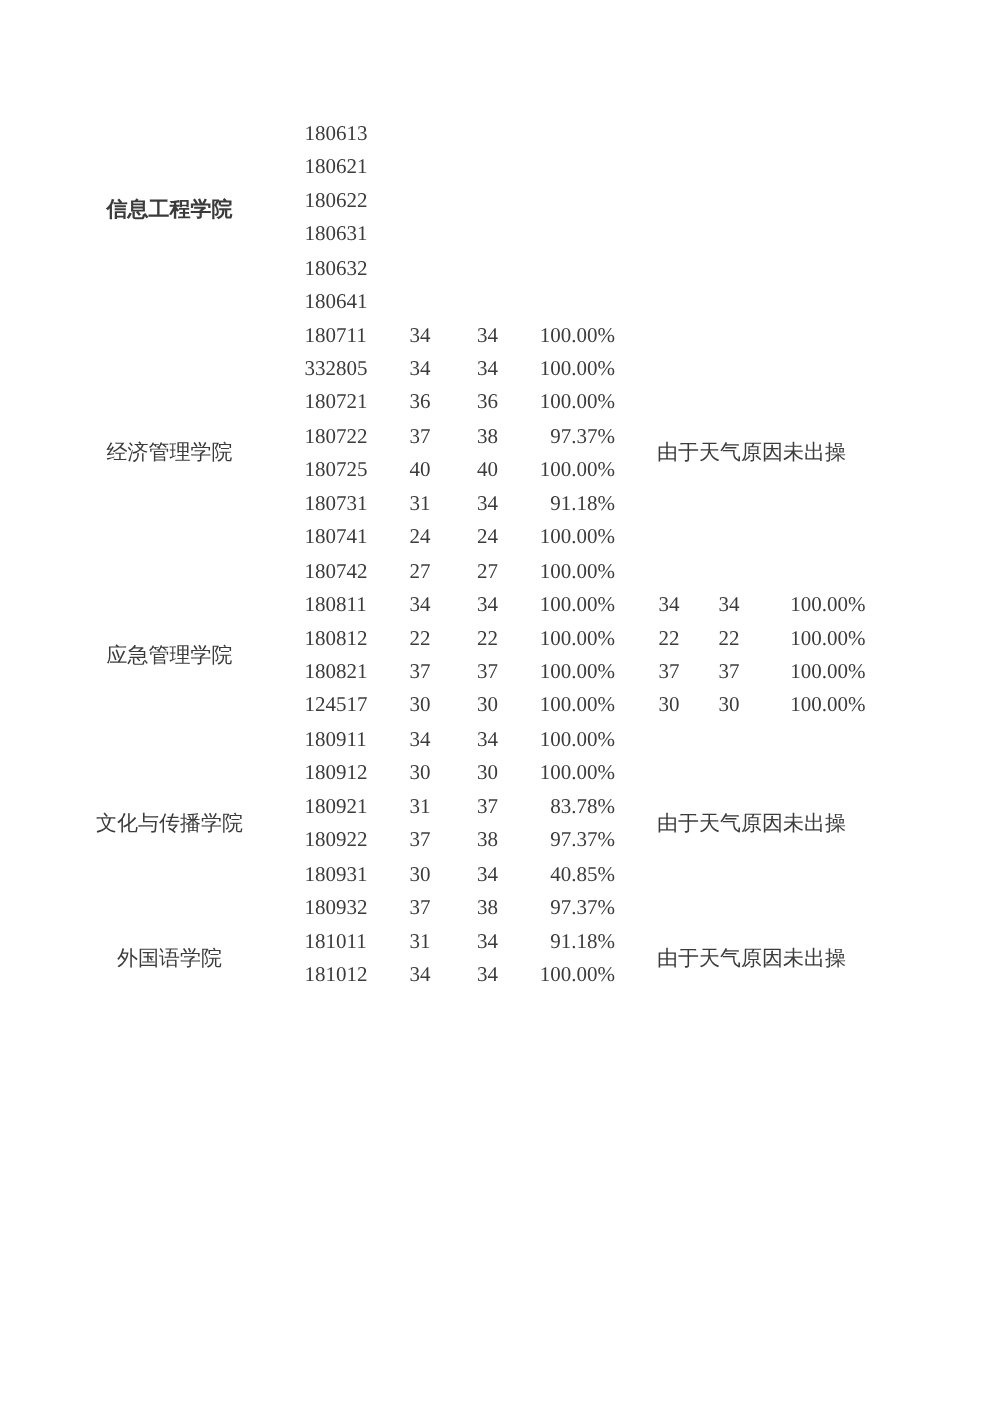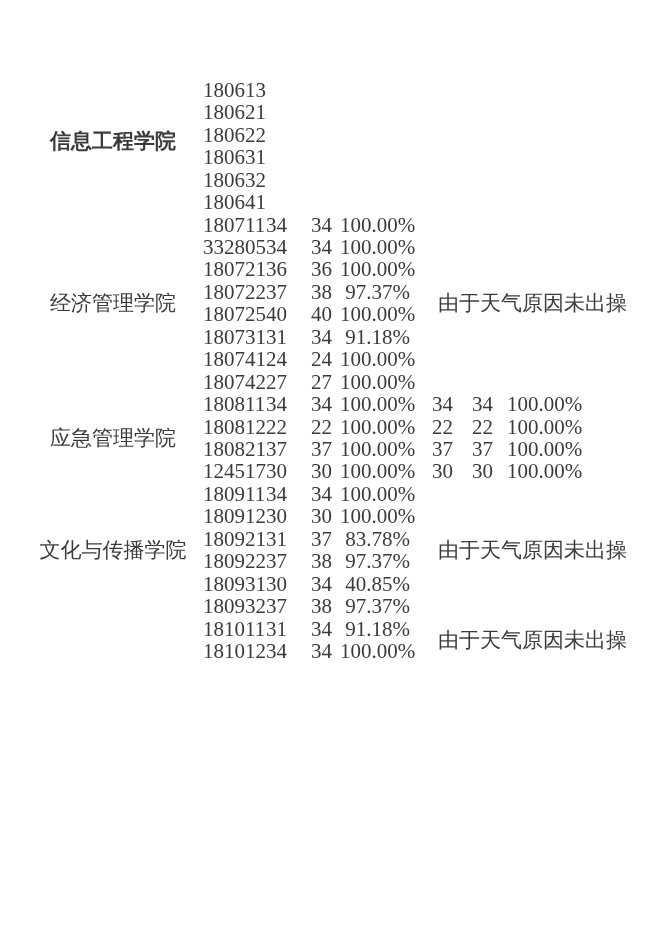--- a/index.html
+++ b/index.html
@@ -7,21 +7,21 @@
     padding: 0;
     background: #ffffff;
   }
   .page {
     position: relative;
     width: 662px;
     height: 936px;
     background: #ffffff;
     overflow: hidden;
     font-family: "Liberation Serif", "DejaVu Serif", serif;
-    font-size: 21px;
+    font-size: 14px;
     color: #3b3b3b;
   }
   .layer { position: absolute; inset: 0; }
   .cell {
     position: absolute;
     white-space: nowrap;
     overflow: visible;
   }
   .cell.left   { text-align: left; }
   .cell.right  { text-align: right; }
@@ -181,19 +181,20 @@
         <div class="cell right" style="left: 240px; width: 47px; top: 640.05px; height: 22.45px; line-height: 22.45px;">34</div>
         <div class="cell right" style="left: 285px; width: 47px; top: 640.05px; height: 22.45px; line-height: 22.45px;">34</div>
         <div class="cell right" style="left: 340px; width: 70px; top: 640.05px; height: 22.45px; line-height: 22.45px;">100.00%</div>
       </div>
     </div>
   <div class="layer" id="labels-layer">
       <div class="cell center" style="left: 38px; width: 150px; top: 130px; height: 22.45px; line-height: 22.45px; font-weight: bold;">信息工程学院</div>
       <div class="cell center" style="left: 38px; width: 150px; top: 292.075px; height: 22.45px; line-height: 22.45px;">经济管理学院</div>
       <div class="cell center" style="left: 38px; width: 150px; top: 426.775px; height: 22.45px; line-height: 22.45px;">应急管理学院</div>
       <div class="cell center" style="left: 38px; width: 150px; top: 539.025px; height: 22.45px; line-height: 22.45px;">文化与传播学院</div>
+      <div class="cell center" style="left: 38px; width: 150px; top: 628.825px; height: 22.45px; line-height: 22.45px;">外国语学院</div>
     </div>
   <div class="layer" id="notes-layer">
       <div class="cell left" style="left: 438px; width: 150px; top: 292.075px; height: 22.45px; line-height: 22.45px;">由于天气原因未出操</div>
       <div class="cell left" style="left: 438px; width: 150px; top: 539.025px; height: 22.45px; line-height: 22.45px;">由于天气原因未出操</div>
       <div class="cell left" style="left: 438px; width: 150px; top: 628.825px; height: 22.45px; line-height: 22.45px;">由于天气原因未出操</div>
     </div>
 </div>
 
 </body></html>

